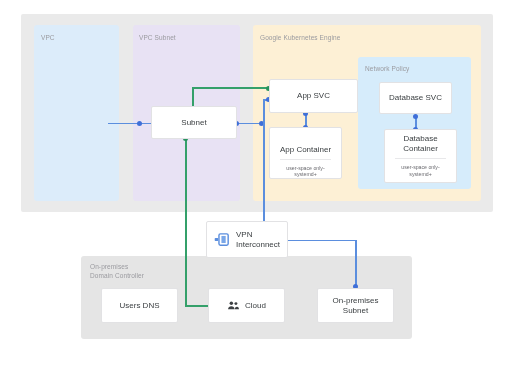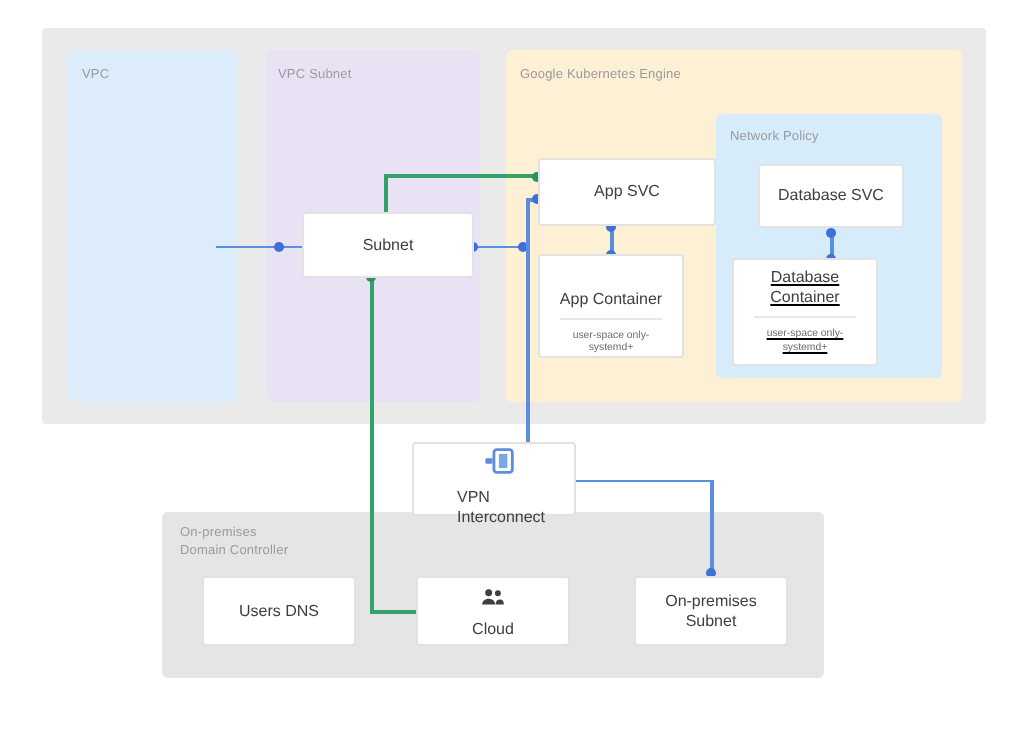--- a/index.html
+++ b/index.html
@@ -55,21 +55,21 @@
     color:#6b6b70;
     text-align:center;
     line-height:6.6px;
     white-space:pre-line;
     margin-top:4px;
     padding-top:5px;
     border-top:1px solid #e8e8ea;
     width:72%;
   }
   .node-row{
-    flex-direction:column;
+    flex-direction:row;
     gap:5px;
     align-items:center;
   }
 
   
   .seg{position:absolute;background:#5b8ede;}
   .seg.green{background:#34a06a;}
   .dot{
     position:absolute;
     width:5px;height:5px;
@@ -146,21 +146,21 @@
   <div class="node" style="left:269px;top:127px;width:73px;height:52px;justify-content:flex-end;">
     <span class="node-title">App Container</span>
     <span class="node-sub">user-space only-
 systemd+</span>
   </div>
 
   <div class="node" style="left:379px;top:82px;width:73px;height:32px;">
     <span class="node-title">Database SVC</span>
   </div>
 
-  <div class="node" style="left:366px;top:129px;width:73px;height:54px;text-decoration:underline;">
+  <div class="node" style="left:384px;top:129px;width:73px;height:54px;">
     <span class="node-title">Database
 Container</span>
     <span class="node-sub">user-space only-
 systemd+</span>
   </div>
 
   <div class="node node-row" style="left:206px;top:221px;width:82px;height:37px;justify-content:flex-start;padding-left:7px;">
     <span>
       <svg class="icon" width="17" height="17" viewBox="0 0 24 24">
         <rect x="7" y="4" width="13" height="16" rx="2" fill="none" stroke="#5b8ede" stroke-width="2"></rect>

